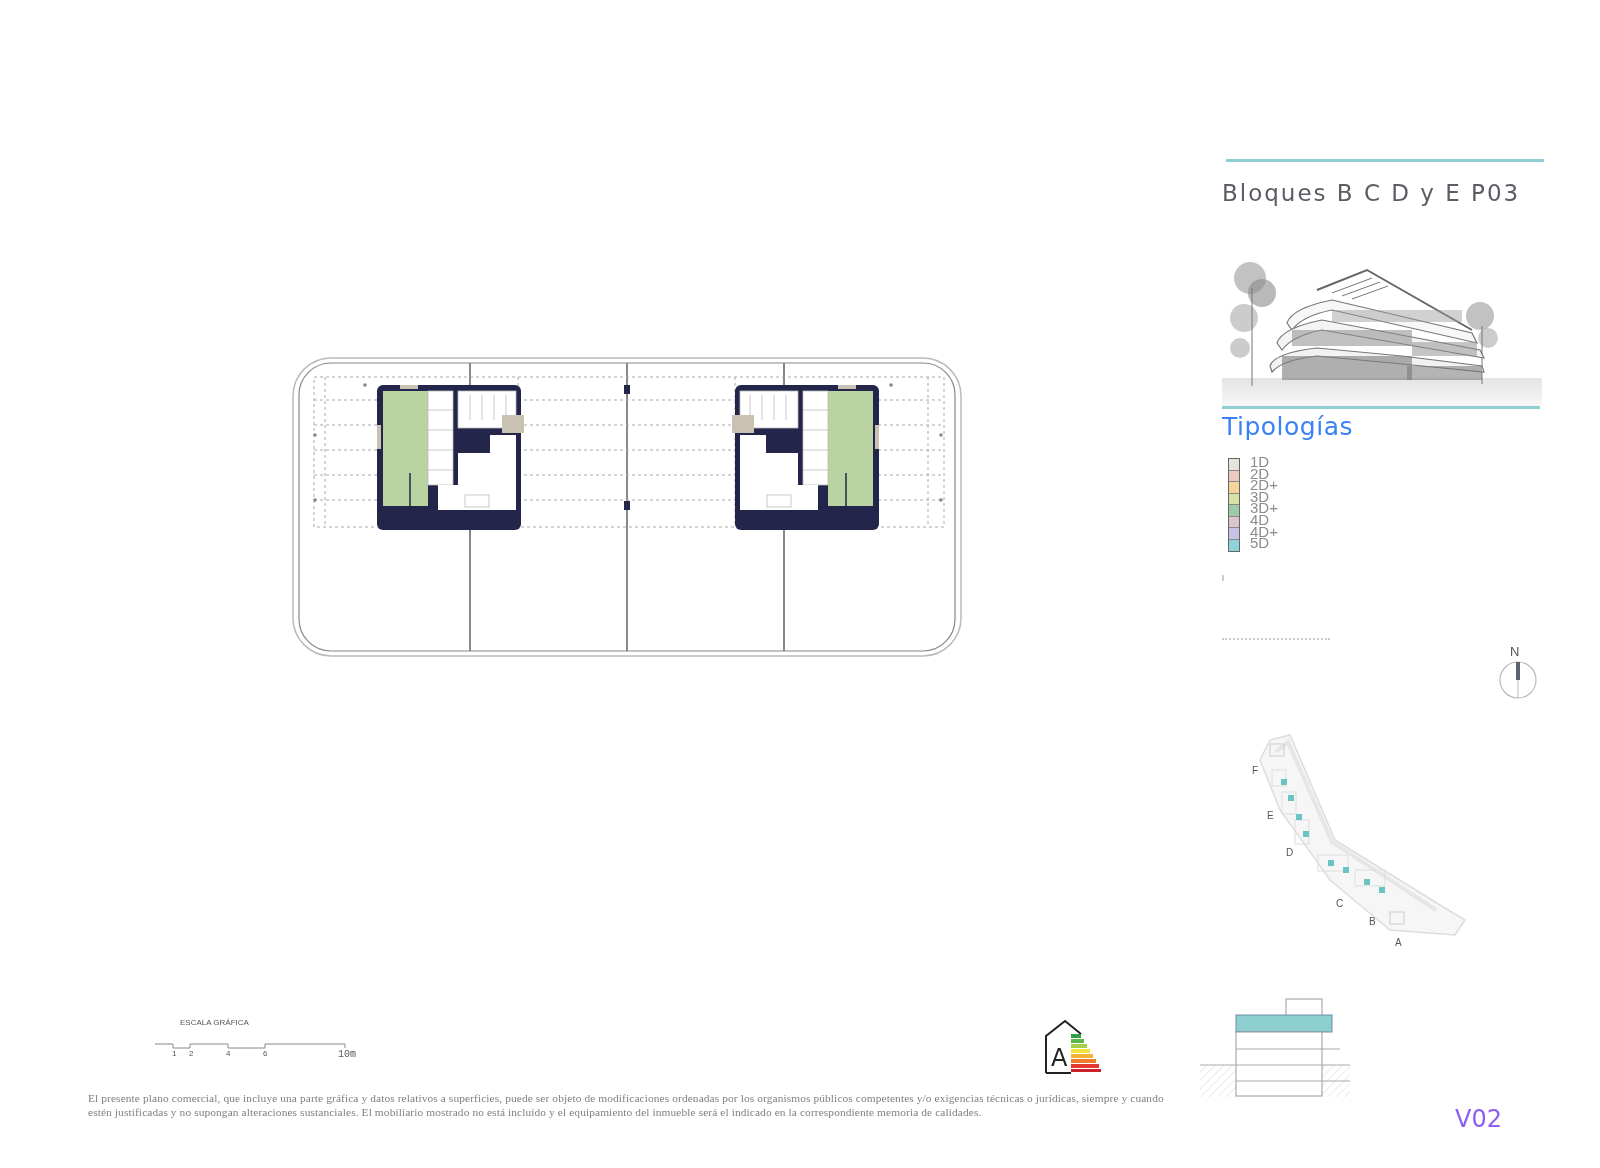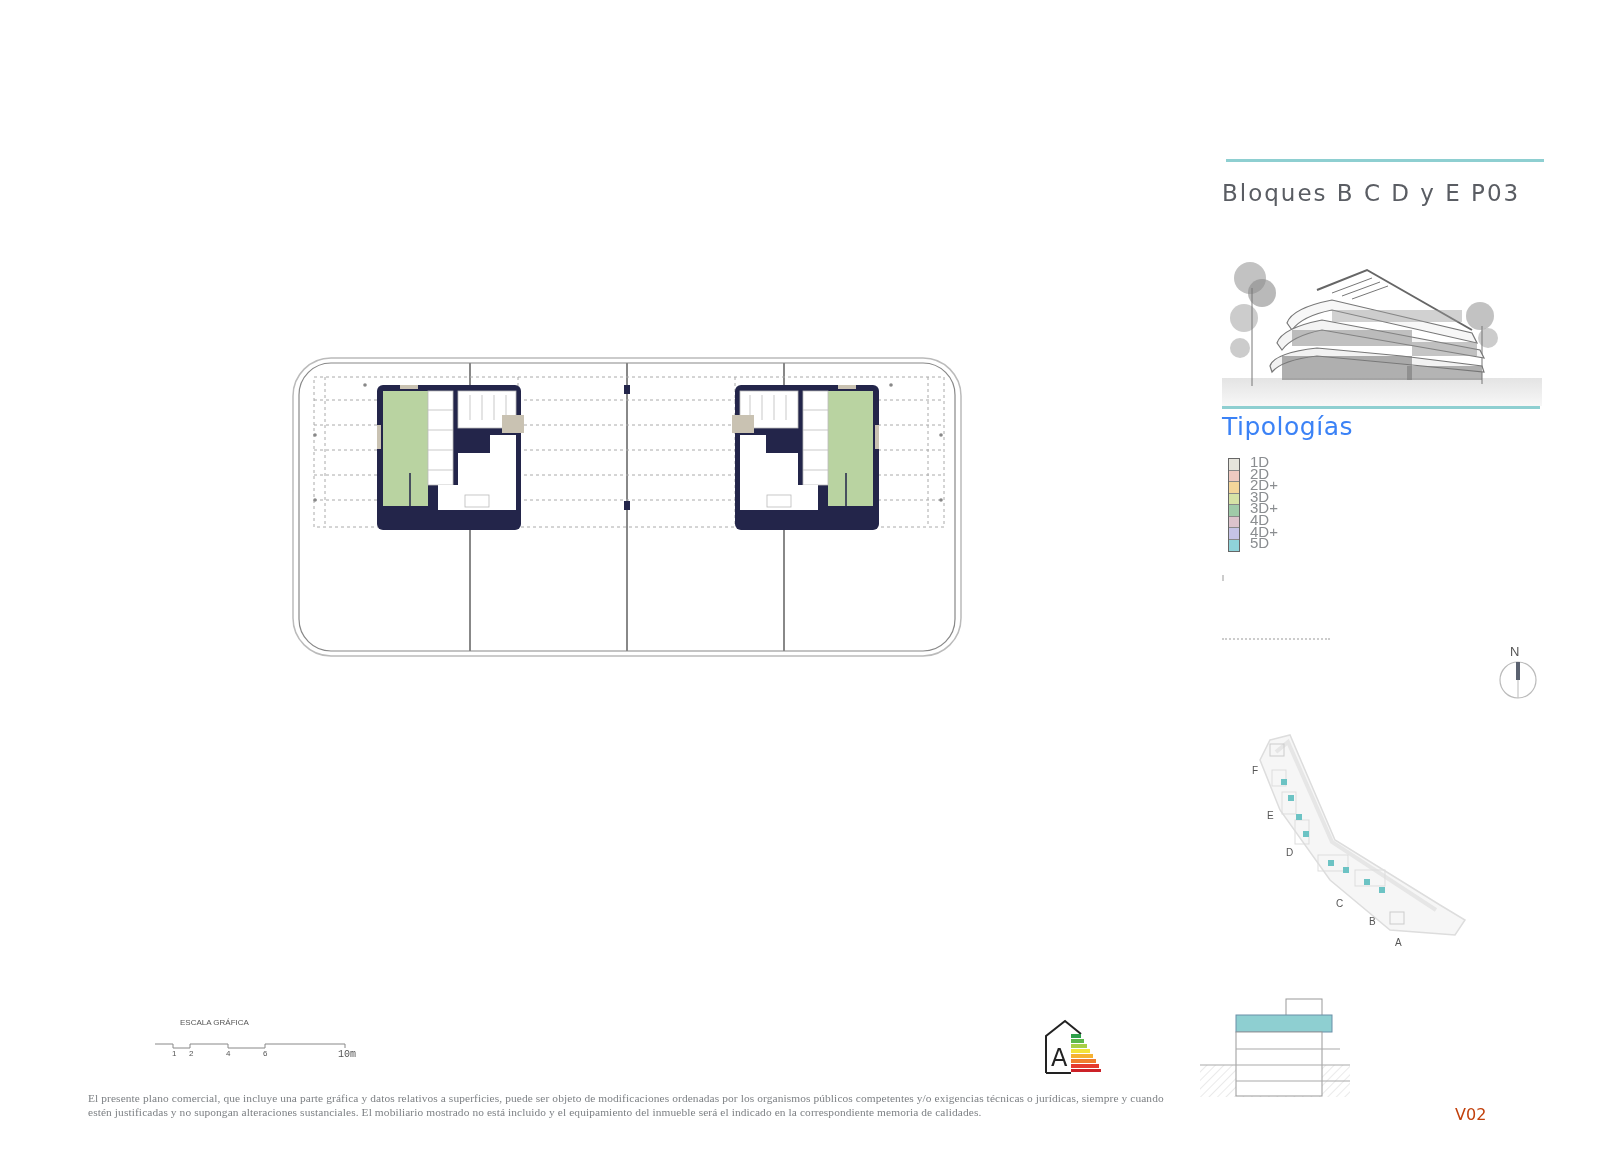--- a/index.html
+++ b/index.html
@@ -23,21 +23,21 @@
   .faint-text { position: absolute; left: 1222px; top: 638px; width: 108px; height: 3px; border-top: 2px dotted #ccc; }
 
   .compass { position: absolute; left: 1496px; top: 644px; width: 44px; height: 60px; }
   .compass-n { position: absolute; left: 14px; top: 0; font-size: 13px; color: #555; font-family: "Liberation Sans", sans-serif; }
 
   .sitemap { position: absolute; left: 1240px; top: 730px; width: 240px; height: 230px; }
   .site-letter { position: absolute; font-size: 10px; color: #555; font-family: "Liberation Sans", sans-serif; }
 
   .section { position: absolute; left: 1200px; top: 995px; width: 160px; height: 105px; }
 
-  .version { position: absolute; left: 1455px; top: 1105px; font-size: 16px; color: #c2410c; font-family: "DejaVu Sans", sans-serif; }
+  .version { position: absolute; left: 1455px; top: 1105px; font-size: 24px; color: #8b5cf6; font-family: "DejaVu Sans", sans-serif; }
 
   .plan { position: absolute; left: 290px; top: 355px; width: 676px; height: 305px; }
 
   .energy { position: absolute; left: 1043px; top: 1018px; width: 62px; height: 58px; }
 
   .scale { position: absolute; left: 150px; top: 1030px; width: 220px; height: 40px; }
   .scale-title { position: absolute; left: 30px; top: 7px; font-size: 8px; color: #555; font-family: "Liberation Sans", sans-serif; text-align: right; }
 
   .disclaimer { position: absolute; left: 88px; top: 1092px; width: 1080px; font-size: 11.4px; line-height: 13.6px; color: #7d8084; font-family: Liberation Serif, serif; letter-spacing: 0.1px; }
 </style>

